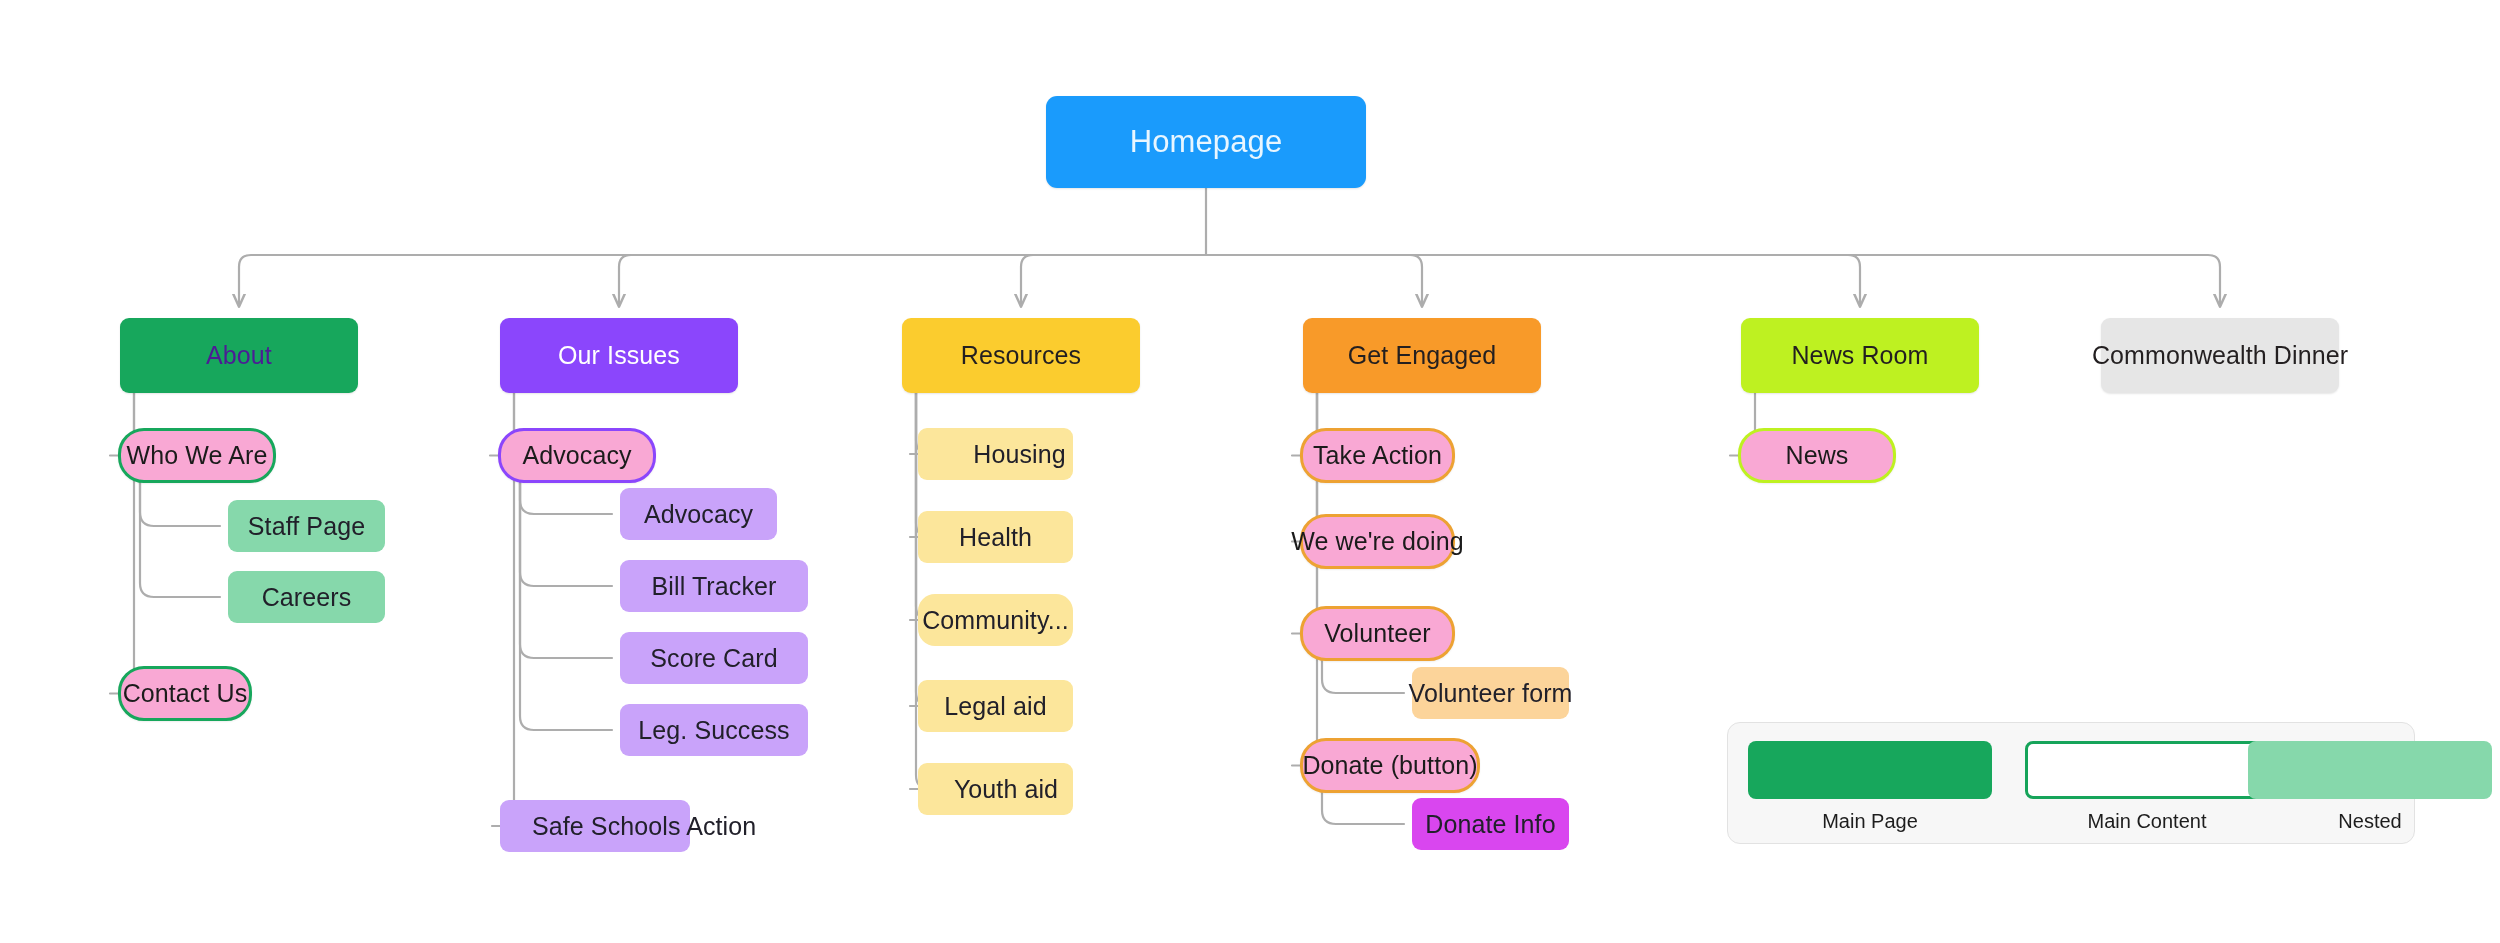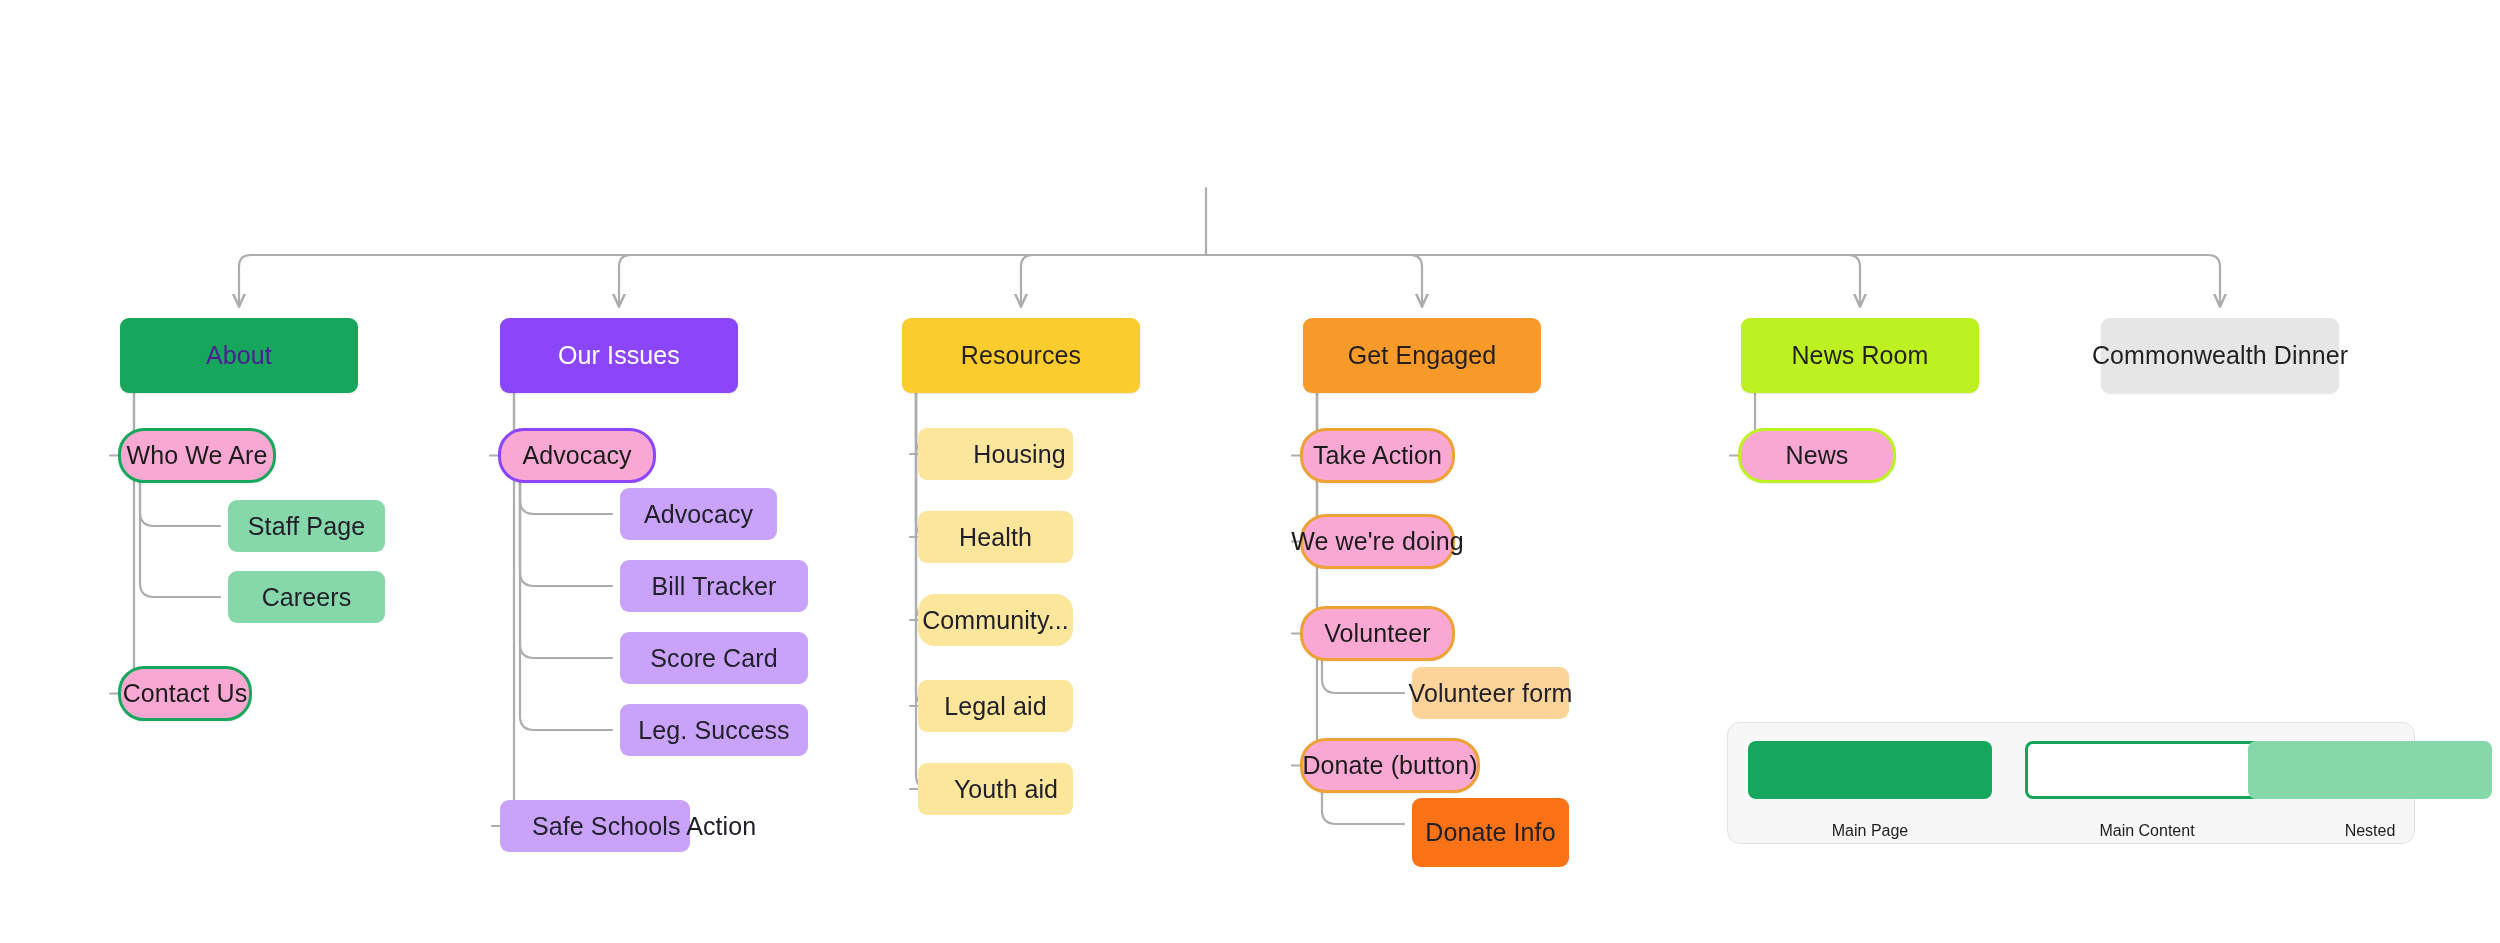--- a/index.html
+++ b/index.html
@@ -80,22 +80,22 @@
   .legend-swatch {
     width: 244px;
     height: 58px;
     border-radius: 8px;
   }
   .legend-swatch.outline {
     background: #ffffff;
     border: 3px solid #16a45a;
   }
   .legend-label {
-    margin-top: 23px;
-    font-size: 16px;
+    margin-top: 11px;
+    font-size: 20px;
     color: #1d1d1d;
     white-space: nowrap;
   }
 </style>
 </head>
 <body>
 
 <div id="canvas">
 
   <svg id="edges" viewBox="0 0 2500 943" xmlns="http://www.w3.org/2000/svg">
@@ -128,20 +128,23 @@
       <path d="M 916 393 L 916 775 Q 916 789 930 789 L 910 789" fill="none" stroke="#adadad" stroke-width="2.2" stroke-linecap="round" stroke-linejoin="round"></path>
       <path d="M 1317 393 L 1317 441.5 Q 1317 455.5 1331 455.5 L 1292 455.5" fill="none" stroke="#adadad" stroke-width="2.2" stroke-linecap="round" stroke-linejoin="round"></path>
       <path d="M 1317 393 L 1317 527.5 Q 1317 541.5 1331 541.5 L 1292 541.5" fill="none" stroke="#adadad" stroke-width="2.2" stroke-linecap="round" stroke-linejoin="round"></path>
       <path d="M 1317 393 L 1317 619.5 Q 1317 633.5 1331 633.5 L 1292 633.5" fill="none" stroke="#adadad" stroke-width="2.2" stroke-linecap="round" stroke-linejoin="round"></path>
       <path d="M 1317 393 L 1317 751.5 Q 1317 765.5 1331 765.5 L 1292 765.5" fill="none" stroke="#adadad" stroke-width="2.2" stroke-linecap="round" stroke-linejoin="round"></path>
       <path d="M 1322 661 L 1322 679 Q 1322 693 1336 693 L 1404 693" fill="none" stroke="#adadad" stroke-width="2.2" stroke-linecap="round" stroke-linejoin="round"></path>
       <path d="M 1322 793 L 1322 810 Q 1322 824 1336 824 L 1404 824" fill="none" stroke="#adadad" stroke-width="2.2" stroke-linecap="round" stroke-linejoin="round"></path>
       <path d="M 1755 393 L 1755 441.5 Q 1755 455.5 1769 455.5 L 1730 455.5" fill="none" stroke="#adadad" stroke-width="2.2" stroke-linecap="round" stroke-linejoin="round"></path>
     </svg>
 
+  <div class="node root main" style="left: 1046px; top: 96px; width: 320px; height: 92px; background: rgb(26, 155, 252); color: rgb(232, 246, 255);">
+      <span>Homepage</span>
+    </div>
 
   <div id="nodes">
       <div class="node main" style="left: 120px; top: 318px; width: 238px; height: 75px; background: rgb(23, 167, 92); color: #4c1d95;">
         <span>About</span>
       </div>
       <div class="node content" style="left: 118px; top: 428px; width: 158px; height: 55px; border-color: rgb(23, 167, 92);">
         <span>Who We Are</span>
       </div>
       <div class="node nested" style="left: 228px; top: 500px; width: 157px; height: 52px; background: rgb(134, 216, 171);">
         <span>Staff Page</span>
@@ -202,21 +205,21 @@
       </div>
       <div class="node content" style="left: 1300px; top: 606px; width: 155px; height: 55px; border-color: rgb(237, 162, 51);">
         <span>Volunteer</span>
       </div>
       <div class="node nested" style="left: 1412px; top: 667px; width: 157px; height: 52px; background: rgb(252, 212, 154);">
         <span>Volunteer form</span>
       </div>
       <div class="node content" style="left: 1300px; top: 738px; width: 180px; height: 55px; border-color: rgb(237, 162, 51);">
         <span>Donate (button)</span>
       </div>
-      <div class="node nested" style="left: 1412px; top: 798px; width: 157px; height: 69px; background: #f97316;">
+      <div class="node nested" style="left: 1412px; top: 798px; width: 157px; height: 52px; background: #d946ef;">
         <span>Donate Info</span>
       </div>
       <div class="node main" style="left: 1741px; top: 318px; width: 238px; height: 75px; background: rgb(190, 241, 33); color: rgb(35, 31, 32);">
         <span>News Room</span>
       </div>
       <div class="node content" style="left: 1738px; top: 428px; width: 158px; height: 55px; border-color: rgb(190, 241, 33);">
         <span>News</span>
       </div>
       <div class="node main" style="left: 2101px; top: 318px; width: 238px; height: 75px; background: rgb(230, 230, 230); color: rgb(35, 31, 32); justify-content: center;">
         <span>Commonwealth Dinner</span>

